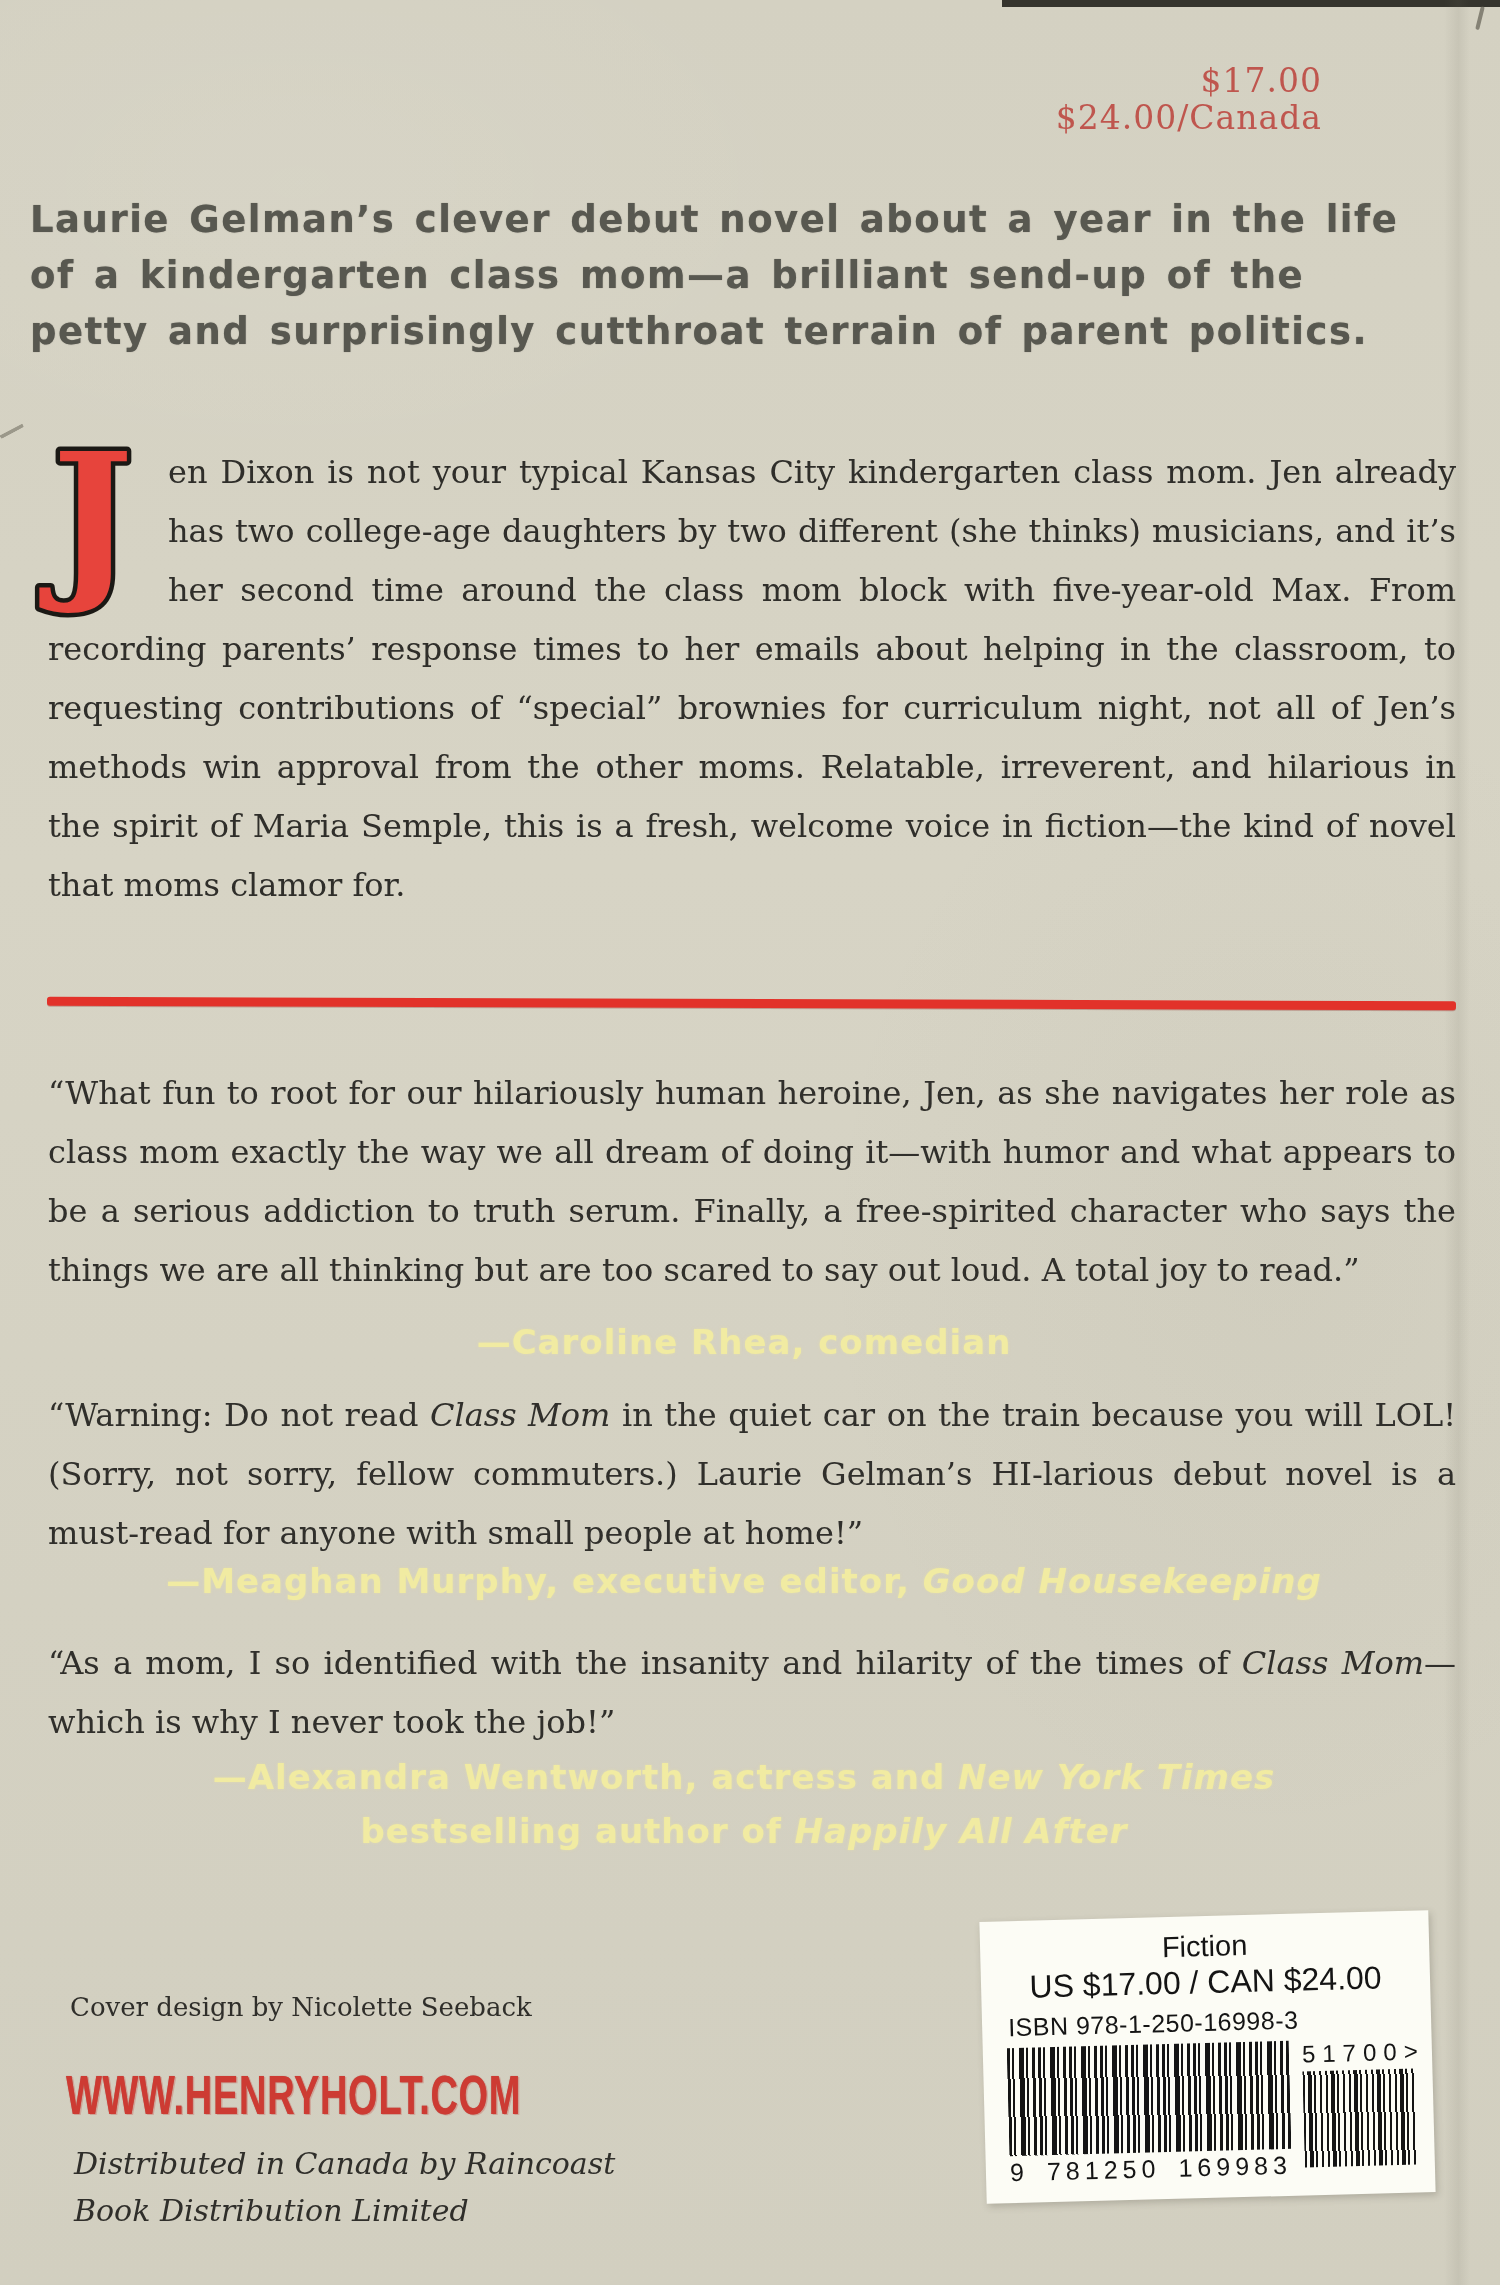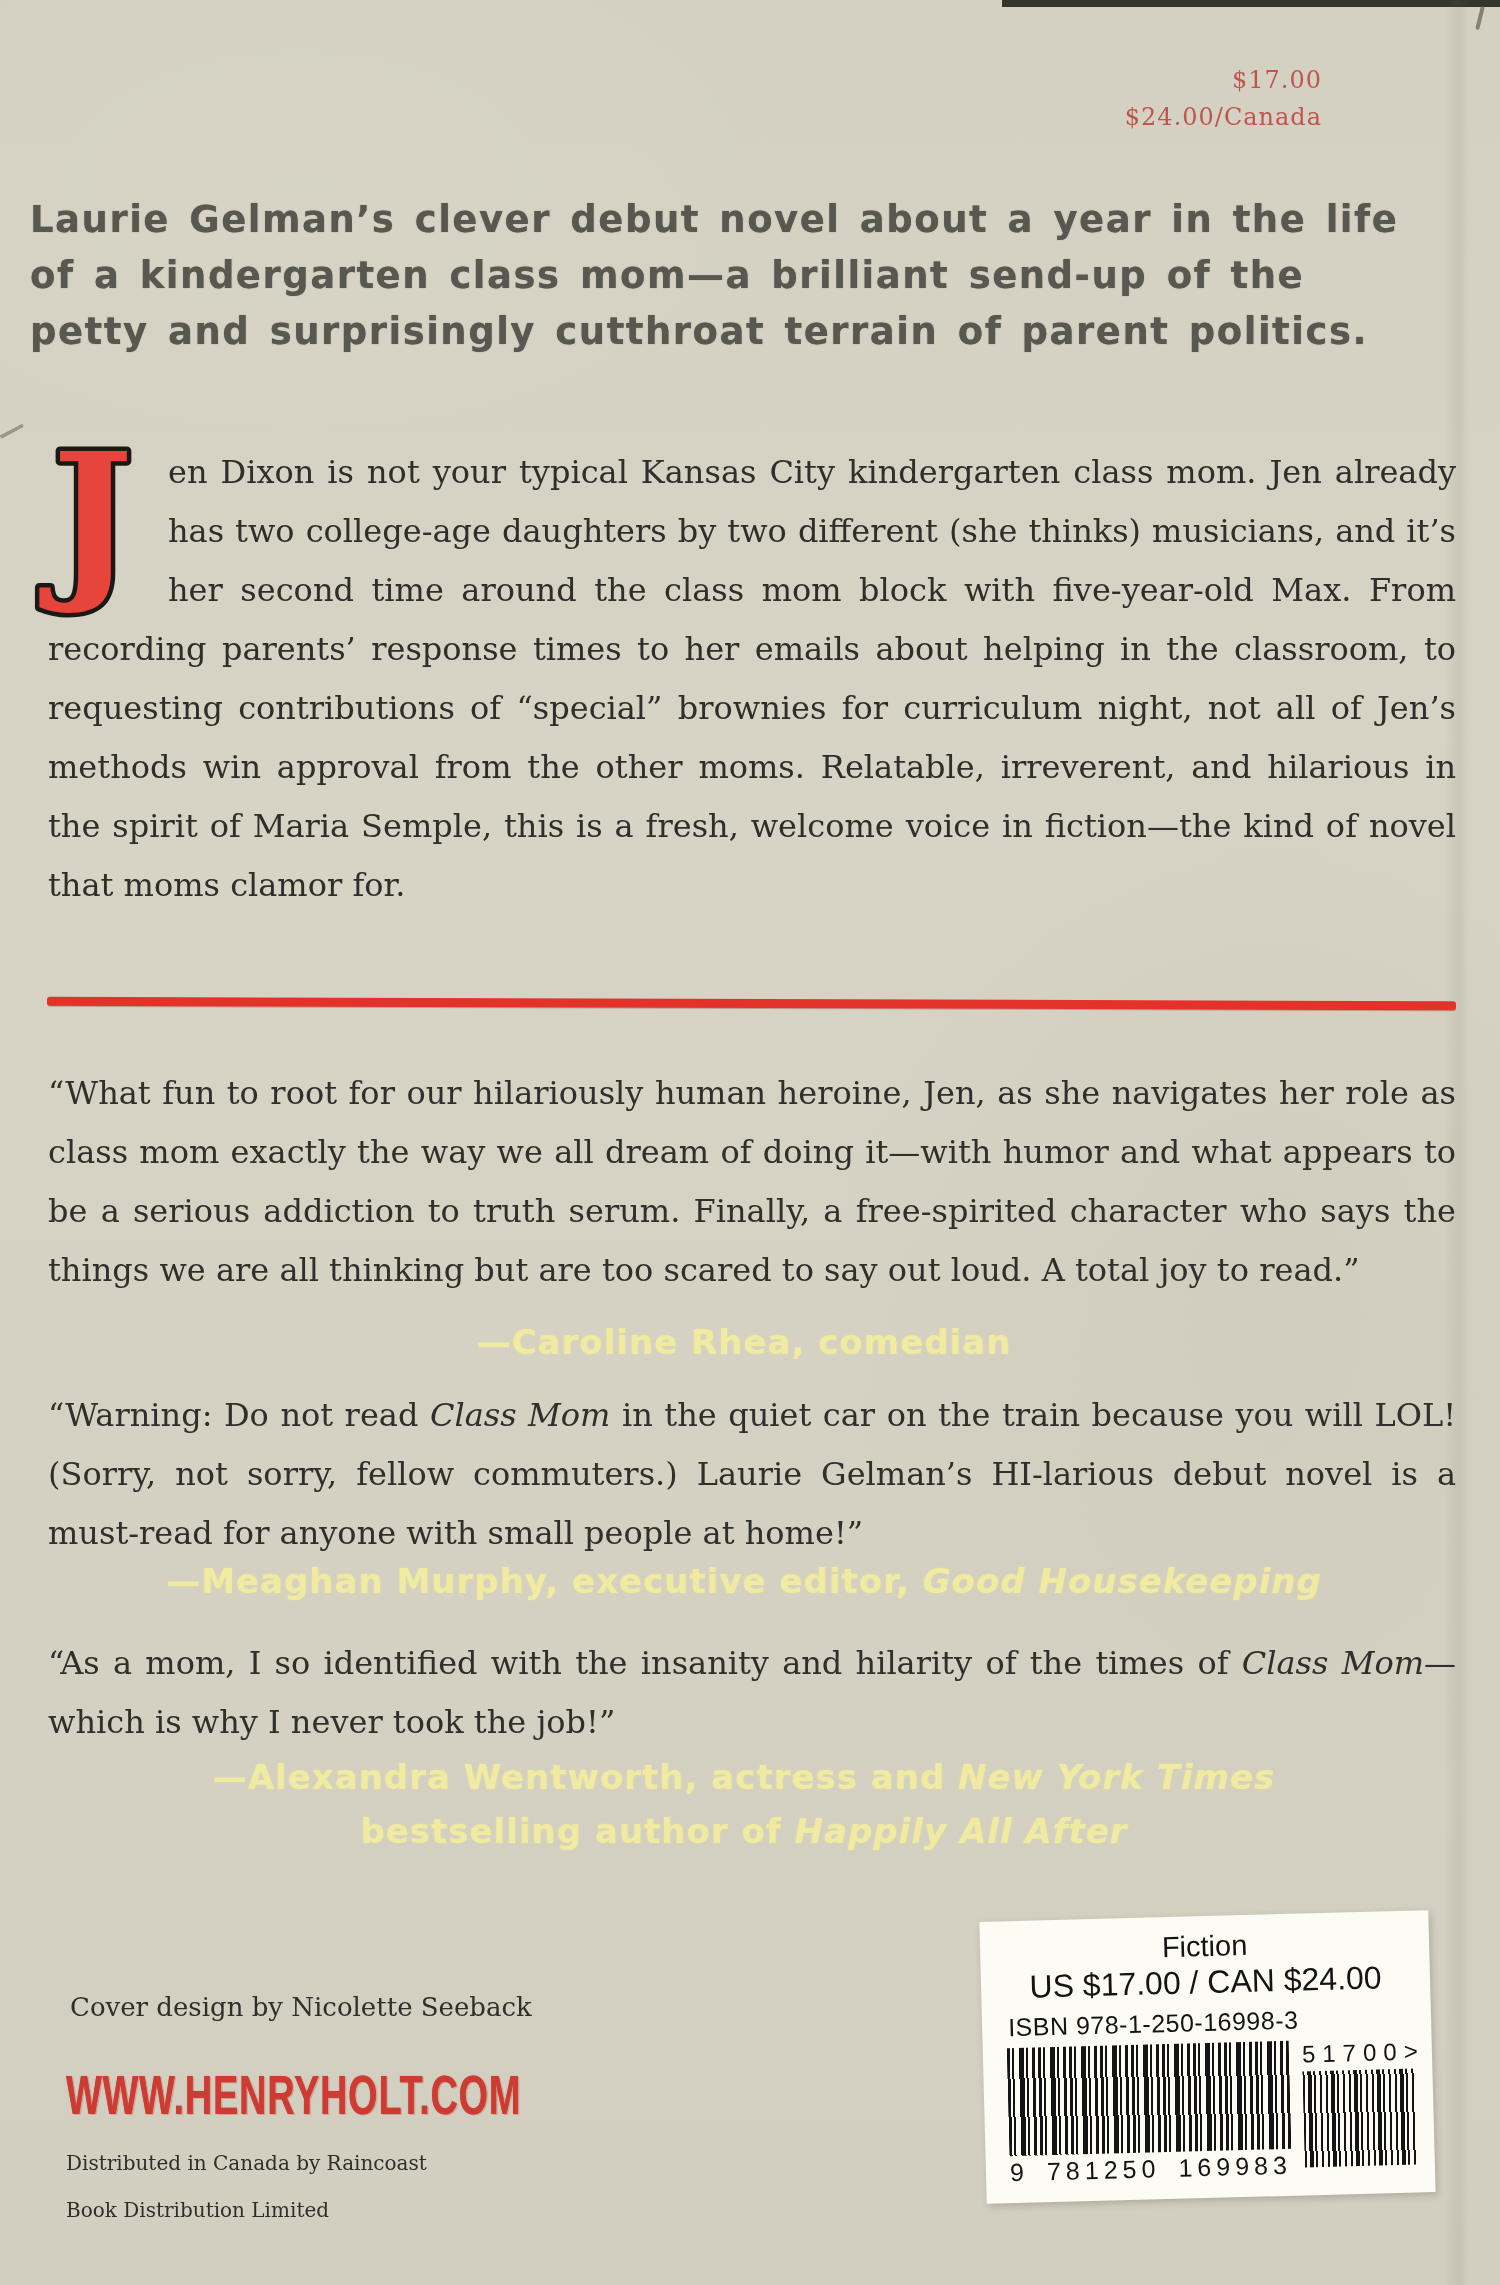--- a/index.html
+++ b/index.html
@@ -17,21 +17,21 @@
       linear-gradient(180deg,#d4d1c2 0%,#d7d4c5 38%,#d4d1c2 70%,#d2cfc0 100%);
   }
   
   .top-strip{position:absolute;top:0;left:1002px;width:498px;height:7px;background:#23221d;opacity:.9;}
   .corner-mark{position:absolute;top:6px;left:1478px;width:4px;height:24px;background:#5a574c;transform:rotate(14deg);opacity:.65;border-radius:2px;}
   .pencil-mark{position:absolute;left:-4px;top:418px;width:26px;height:12px;border-bottom:4px solid #8d8a7c;transform:rotate(-28deg);opacity:.8;border-radius:2px;}
   .right-shade{position:absolute;right:30px;top:0;width:26px;height:100%;
     background:linear-gradient(90deg,transparent,rgba(110,108,94,0.12) 55%,transparent);}
   
   .price-top{position:absolute;top:62px;right:178px;text-align:right;
-    color:rgba(188,68,62,0.88);font-size:24px;line-height:37px;letter-spacing:1px;}
+    color:rgba(188,68,62,0.88);font-size:33px;line-height:37px;letter-spacing:1px;}
   
   .headline{position:absolute;top:192px;left:30px;right:30px;text-align:left;
     font-family:"DejaVu Sans",sans-serif;font-weight:bold;font-size:37px;line-height:56px;
     color:#585850;letter-spacing:1.5px;word-spacing:5px;
     text-shadow:0 0 1px rgba(60,60,52,0.55), 1px 1px 0 rgba(214,211,197,0.4);}
   
   .synopsis{position:absolute;top:443px;left:48px;width:1408px;
     font-size:32px;line-height:59px;color:#2f2e2a;text-align:justify;}
   .dropcap-wrap{float:left;width:104px;height:158px;margin:6px 16px 0 0;}
   .dropcap-wrap svg{overflow:visible;}
@@ -52,21 +52,21 @@
   .a1{top:1315px;}
   .a2{top:1554px;}
   .a3{top:1750px;}
   
   .cover-design{position:absolute;left:70px;top:1992px;font-size:26px;color:#2f2e2a;}
   .website{position:absolute;left:66px;top:2062px;
     font-family:"Liberation Sans",sans-serif;font-weight:bold;font-size:52px;
     color:#cd3b33;transform:scale(0.73,1.08);transform-origin:left top;
     letter-spacing:1px;white-space:nowrap;
     text-shadow:0 0 1px rgba(150,40,35,0.6), 2px 1px 0 rgba(205,59,51,0.25);}
-  .distribution{position:absolute;left:66px;top:2140px;font-size:20px;line-height:47px;color:#2f2e2a;}
+  .distribution{position:absolute;left:74px;top:2140px;font-size:30px;line-height:47px;color:#2f2e2a;font-style:italic;}
   
   .barcode-box{position:absolute;left:983px;top:1916px;width:449px;height:282px;
     background:#fcfcf5;transform:rotate(-1.5deg);
     box-shadow:2px 3px 7px rgba(70,68,55,0.25);}
   .bb-category{margin-top:14px;text-align:center;
     font-family:"Liberation Sans",sans-serif;font-size:29px;color:#141414;}
   .bb-price{text-align:center;font-family:"Liberation Sans",sans-serif;
     font-size:32px;color:#141414;margin-top:1px;}
   .bb-isbn{margin:7px 0 0 26px;font-family:"Liberation Sans",sans-serif;
     font-size:25px;letter-spacing:0.5px;color:#141414;}

